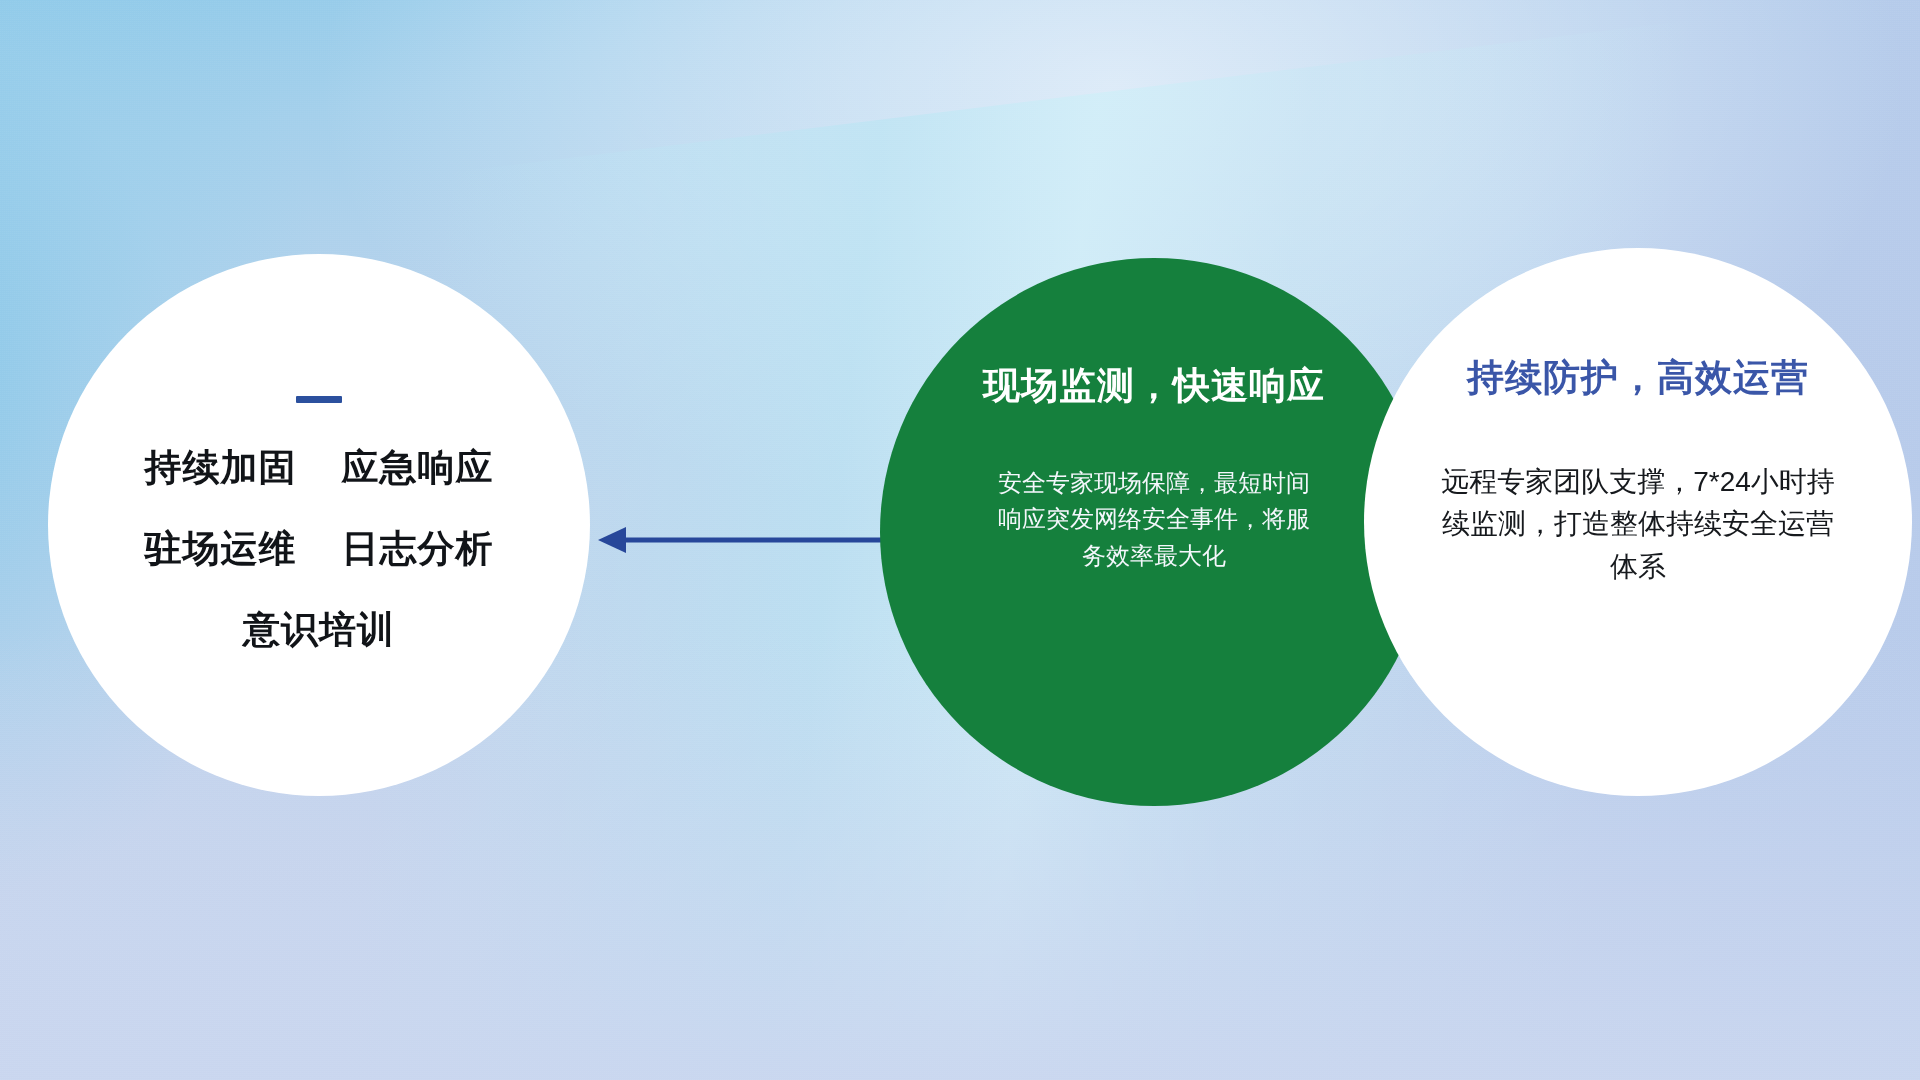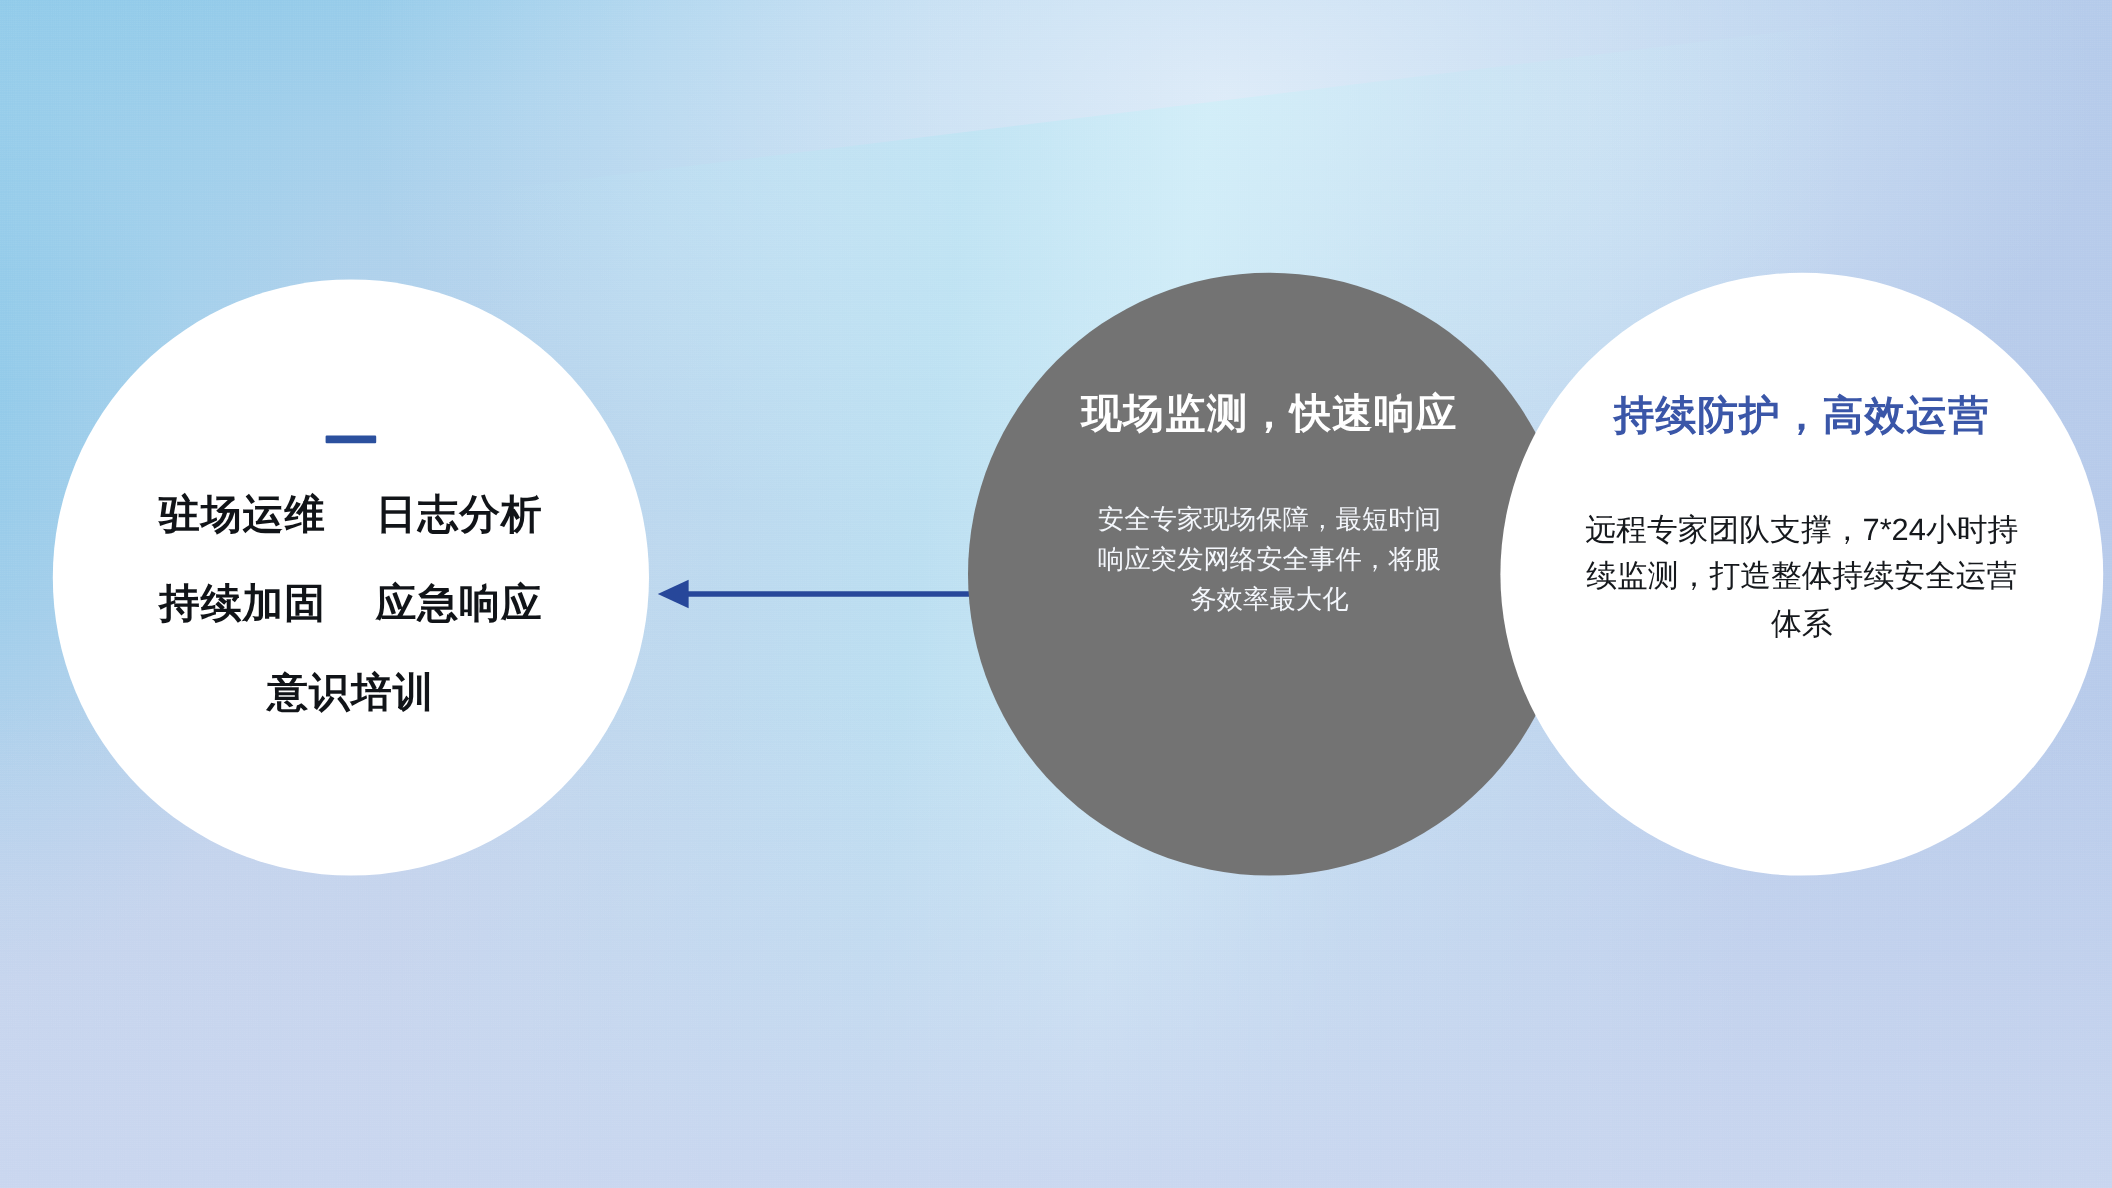--- a/index.html
+++ b/index.html
@@ -119,24 +119,24 @@
     line-height: 1.0;
     margin-bottom: 44px;
     white-space: pre;
     text-align: center;
   }
   .left-line:last-child { margin-bottom: 12px; }
 
   
   #circle-mid {
     left: 880px;
-    top: 248px;
+    top: 258px;
     width: 548px;
     height: 548px;
-    background: #737373;
+    background: #15803d;
     padding-top: 108px;
   }
   #mid-title {
     font-size: 37px;
     font-weight: bold;
     color: #ffffff;
     letter-spacing: 1px;
     line-height: 1.1;
     white-space: nowrap;
     text-align: center;
@@ -194,22 +194,22 @@
   <div class="bg-layer bg-base"></div>
   <div class="bg-layer bg-right"></div>
   <div class="bg-layer bg-left"></div>
   <div class="bg-layer bg-sweep-top"></div>
   <div class="bg-layer bg-band"></div>
   <div class="bg-layer bg-bottom"></div>
   <div class="bg-layer bg-noise"></div>
 
   <div class="circle" id="circle-left">
     <div id="left-dash"></div>
+    <div class="left-line">持续加固    应急响应</div>
     <div class="left-line">驻场运维    日志分析</div>
-    <div class="left-line">持续加固    应急响应</div>
     <div class="left-line">意识培训</div>
   </div>
 
   <svg id="arrow" viewBox="0 0 300 48">
     <line x1="296" y1="24" x2="24" y2="24" stroke="#27479a" stroke-width="5"></line>
     <polygon points="2,24 30,11 30,37" fill="#27479a"></polygon>
   </svg>
 
   <div class="circle" id="circle-mid">
     <div id="mid-title">现场监测，快速响应</div>

